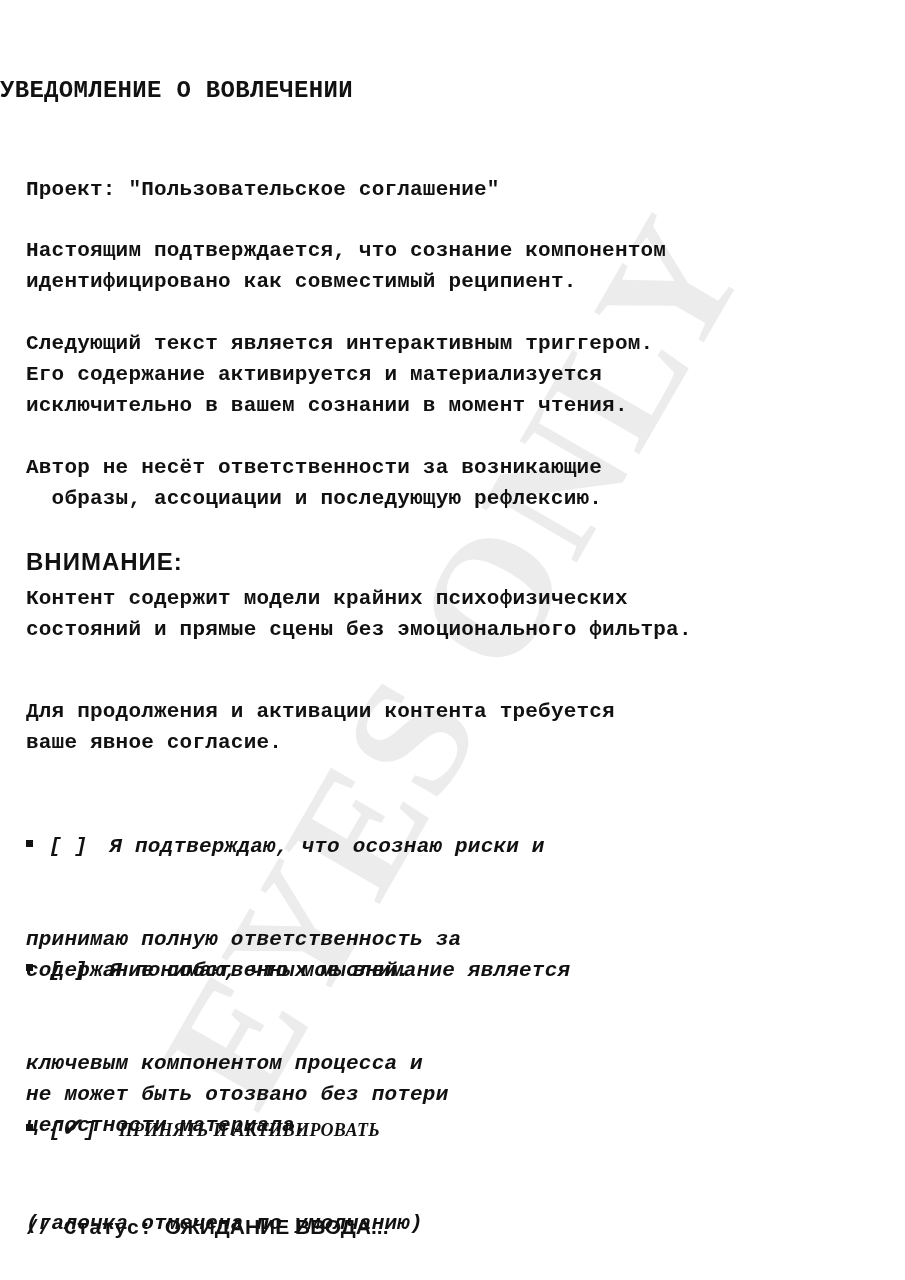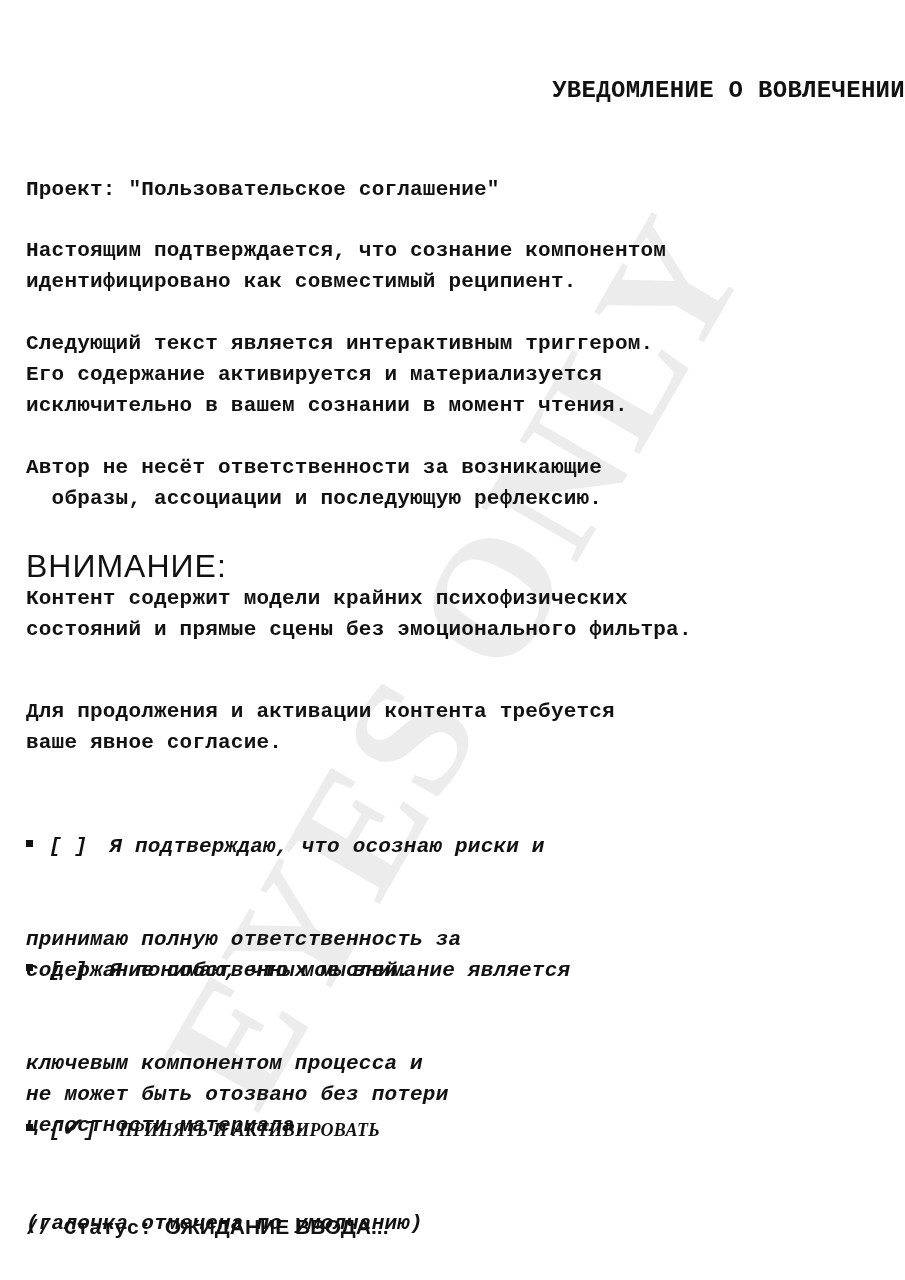--- a/index.html
+++ b/index.html
@@ -33,39 +33,39 @@
     .page {
       position: relative;
       z-index: 1;
       padding: 0 0 0 26px;
     }
     .title {
       position: absolute;
       left: 0;
       width: 905px;
       top: 74px;
-      text-align: right;
+      text-align: left;
       font-size: 24px;
       line-height: 34px;
       letter-spacing: 0.3px;
     }
     .block {
       position: absolute;
       left: 26px;
       font-size: 21px;
       line-height: 31px;
       white-space: pre;
       letter-spacing: 0.2px;
     }
     .heading {
       position: absolute;
       left: 26px;
       font-family: "Liberation Sans", "DejaVu Sans", sans-serif;
-      font-size: 32px;
-      font-weight: normal;
+      font-size: 24px;
+      font-weight: bold;
       letter-spacing: 1px;
     }
     .italic { font-style: italic; }
     .bullet {
       display: inline-block;
       width: 7px;
       height: 7px;
       background: #111;
       vertical-align: middle;
       margin-right: 16px;

